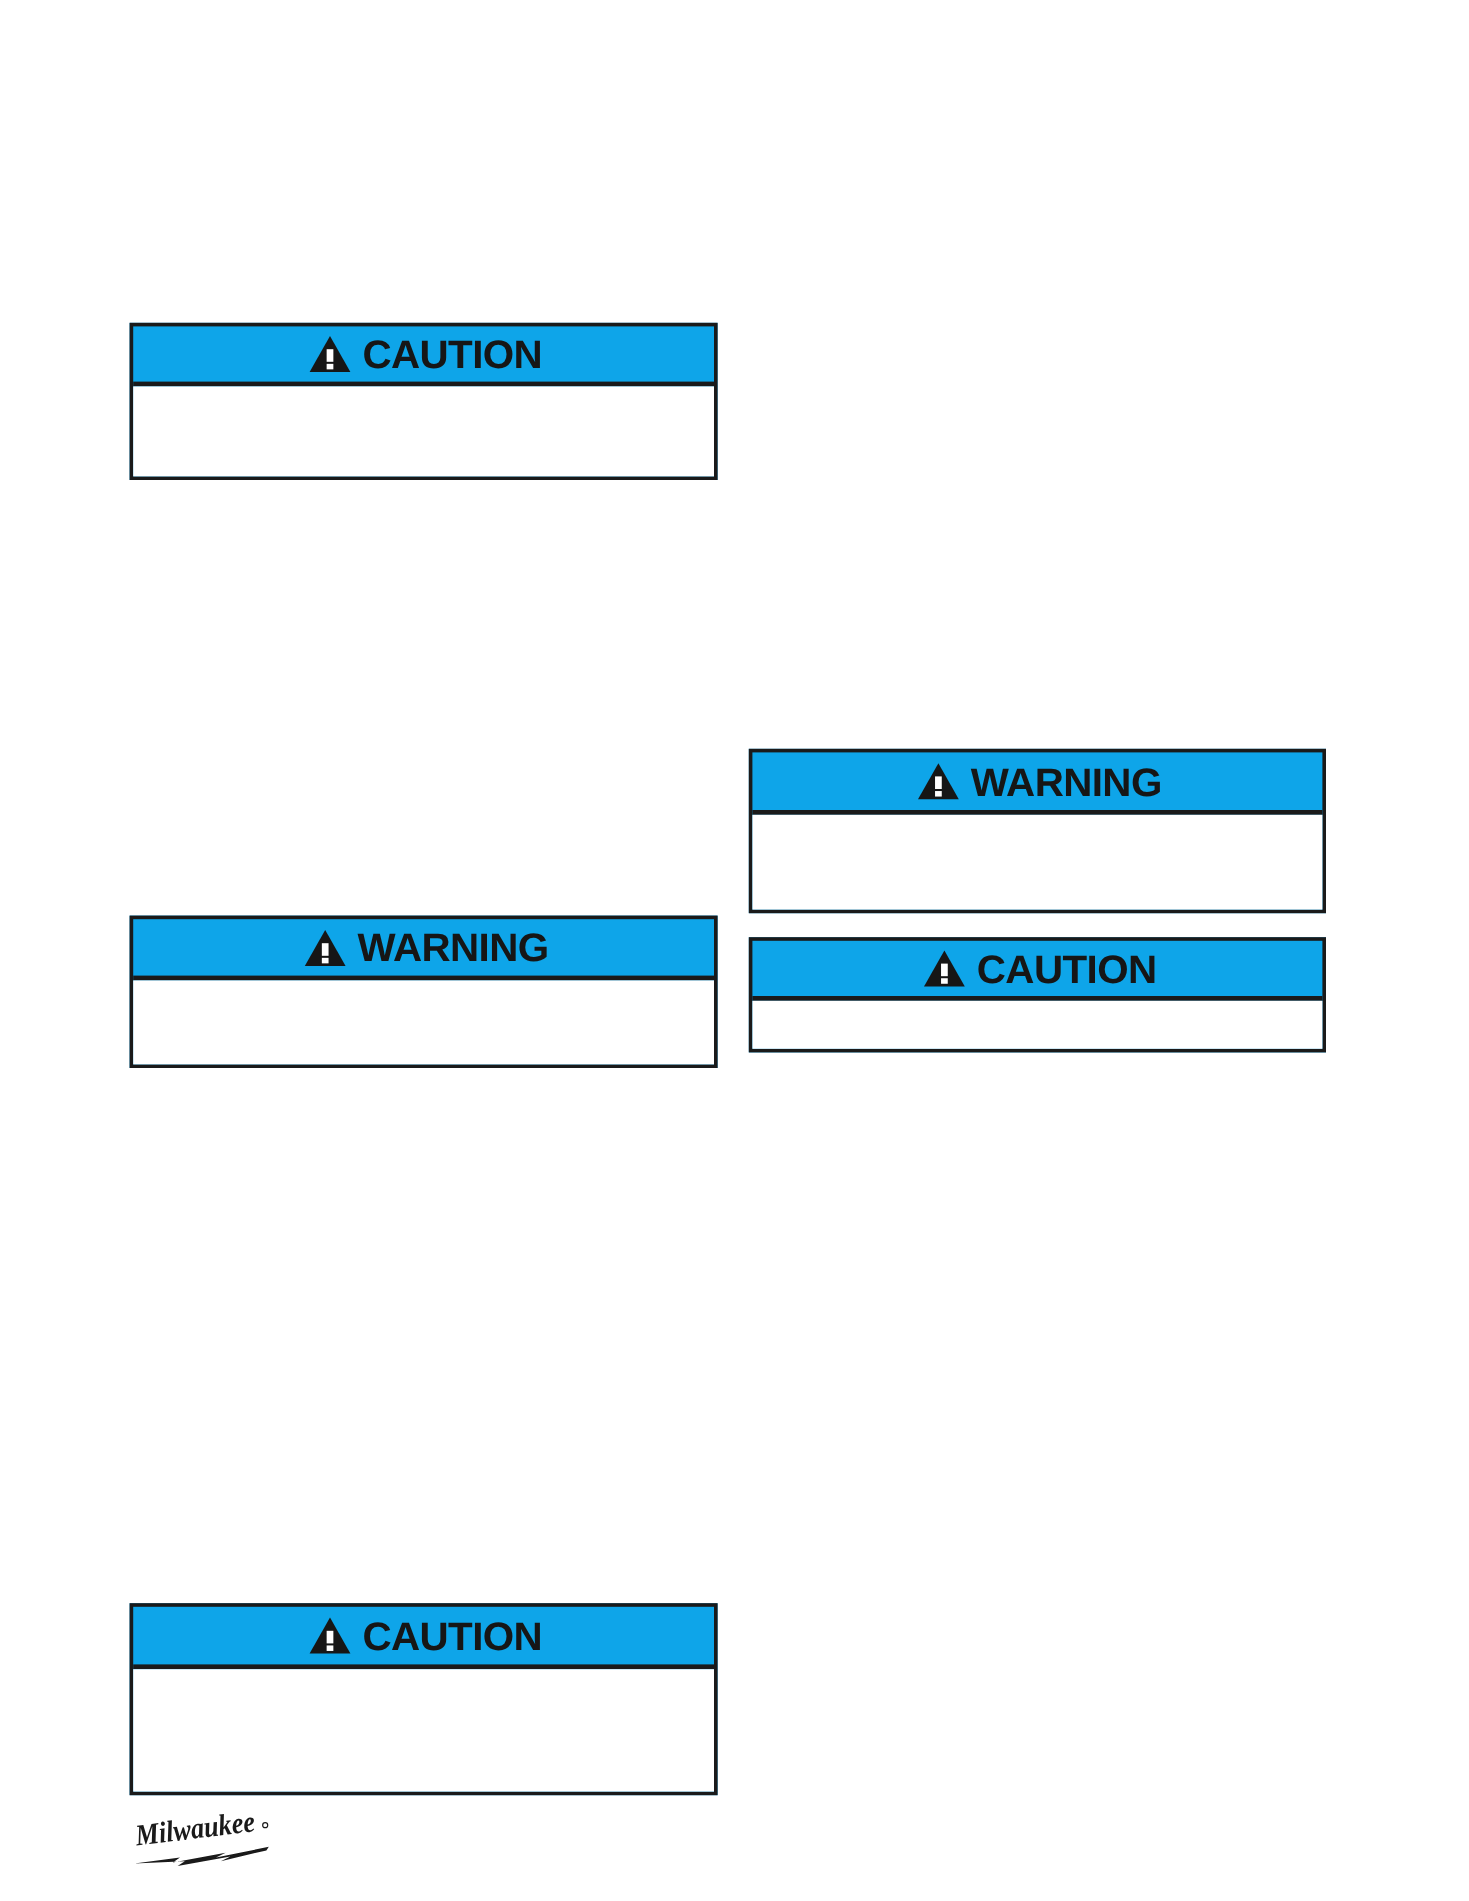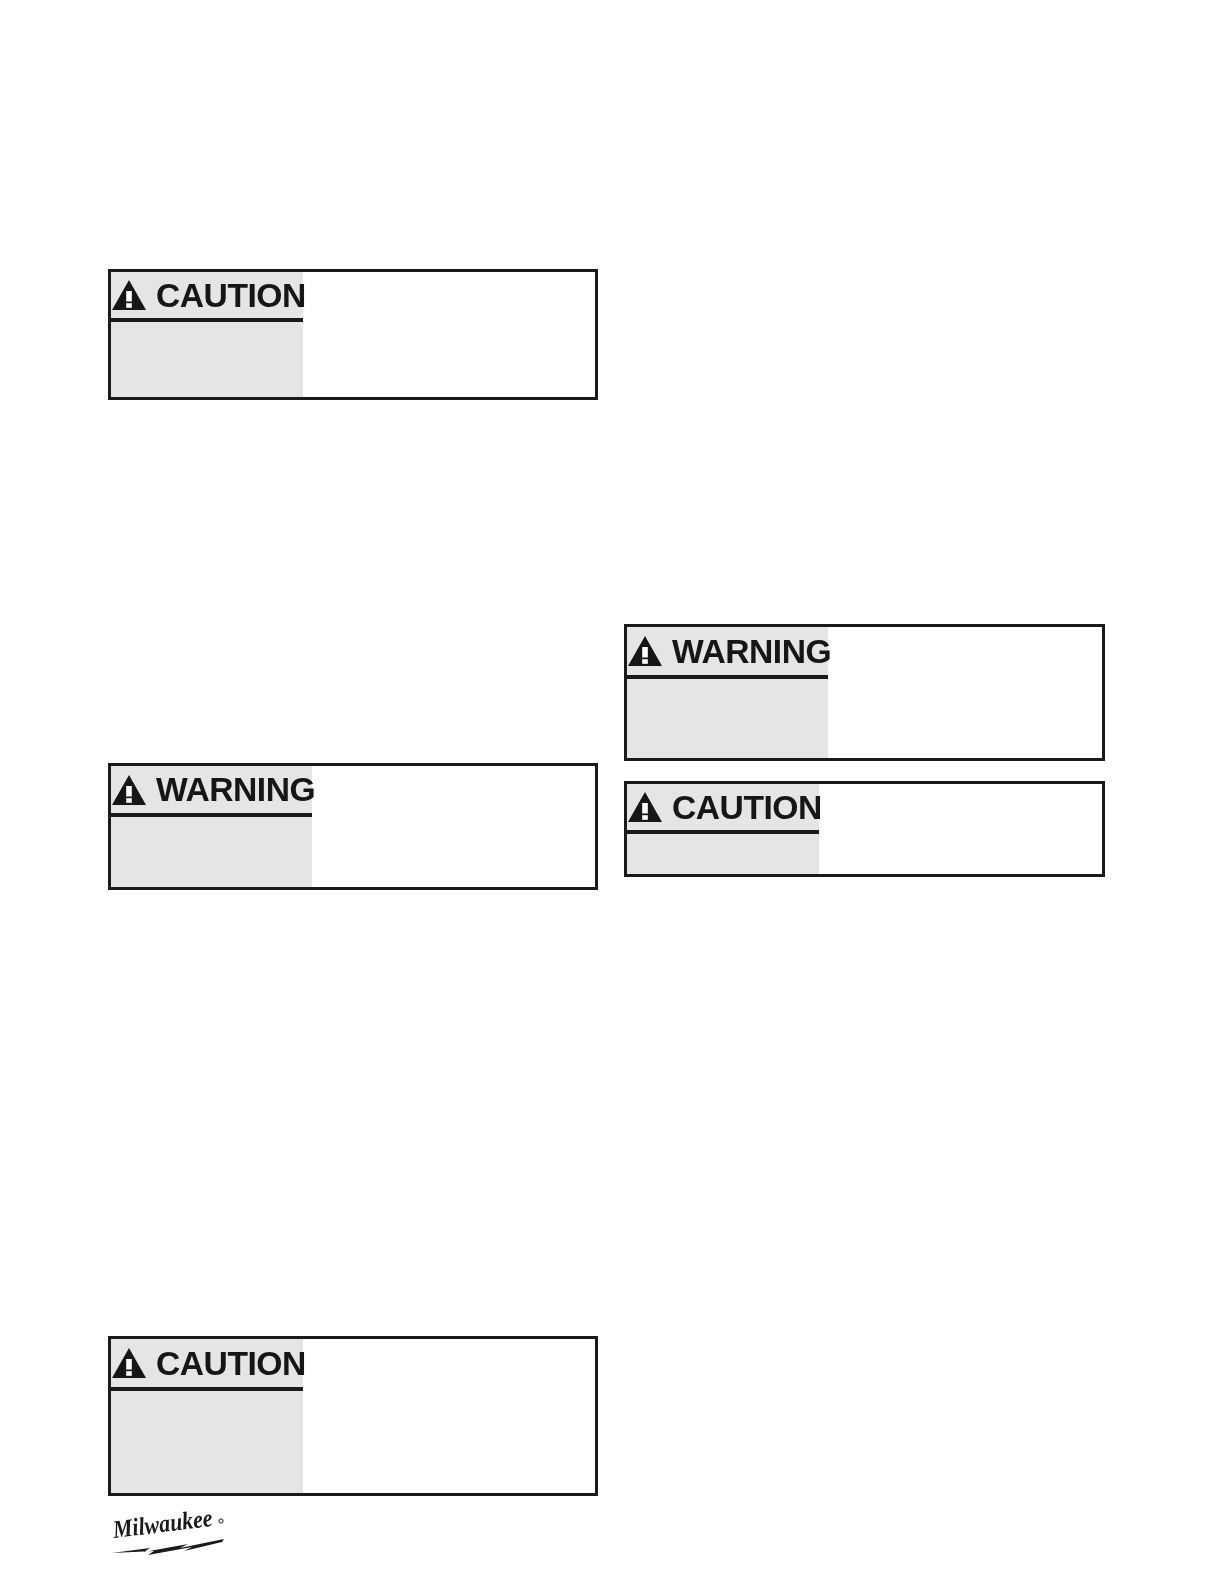--- a/index.html
+++ b/index.html
@@ -21,23 +21,23 @@
     width: 1224px;
     height: 1584px;
     background: #ffffff;
   }
 
   
   .alert-box {
     position: absolute;
     box-sizing: border-box;
     border: 3px solid #1a1a1a;
-    background: #e5e5e5;
+    background: #0ea5e9;
     display: flex;
-    flex-direction: row;
+    flex-direction: column;
   }
 
   .alert-header {
     box-sizing: border-box;
     border-bottom: 4px solid #1a1a1a;
     display: flex;
     align-items: center;
     justify-content: center;
     flex: none;
   }

